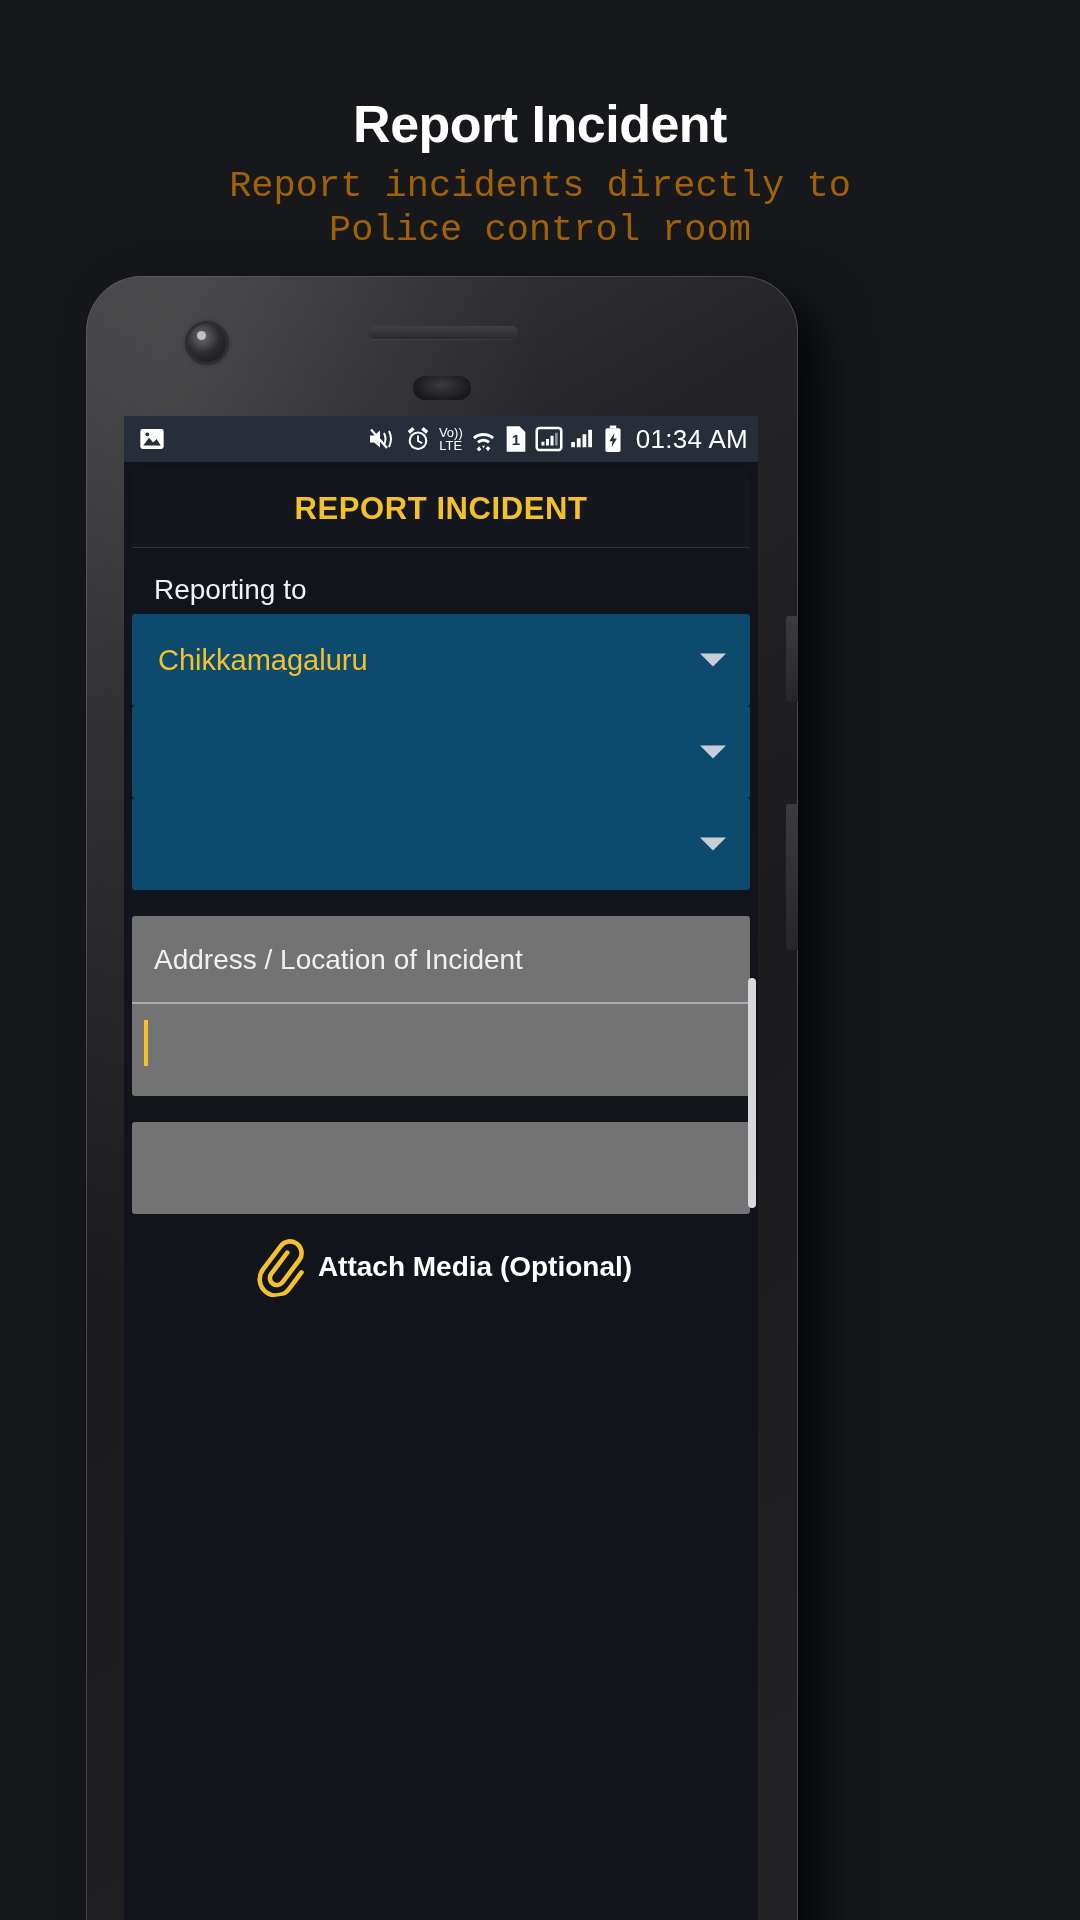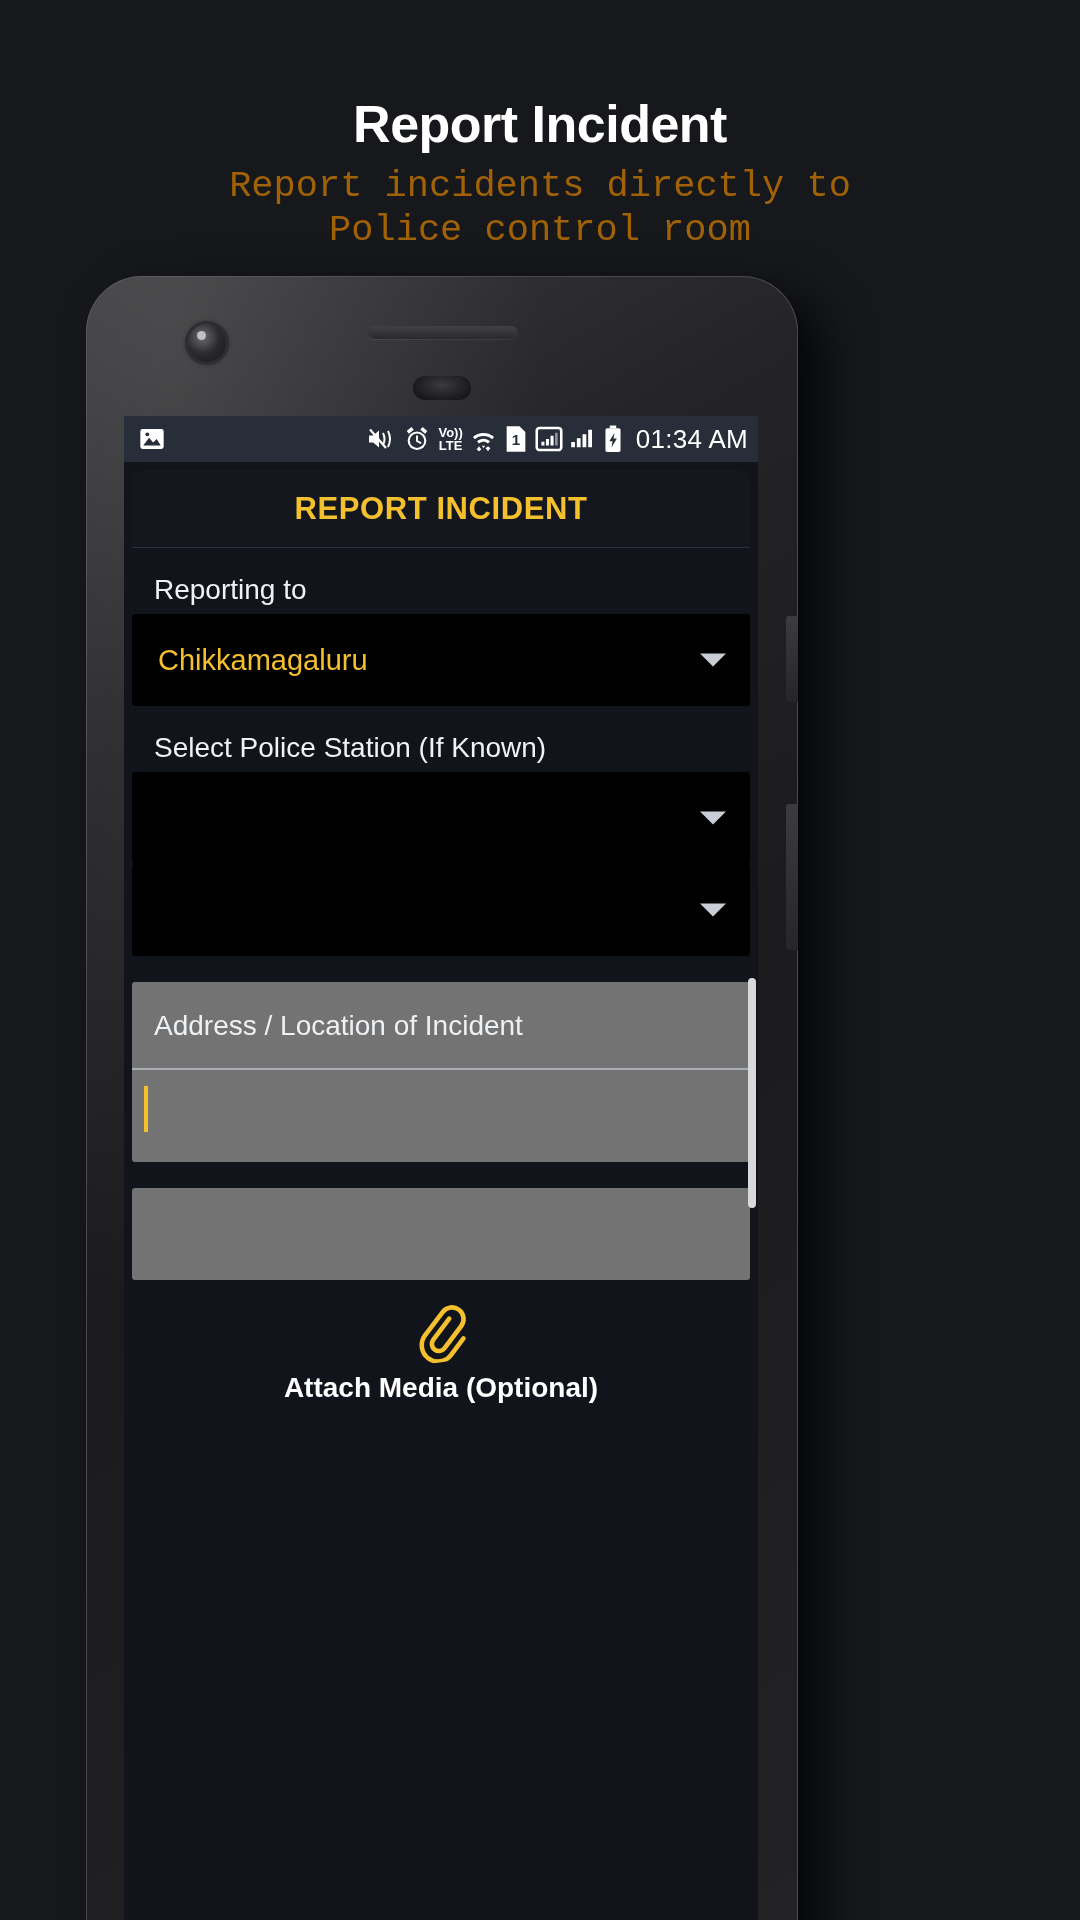--- a/index.html
+++ b/index.html
@@ -121,21 +121,21 @@
 
   .field-label {
     color:#f0f2f4;
     font-size:28px;
     padding:26px 0 8px 22px;
   }
   .select-box {
     position:relative;
     margin:0 0 0 0;
     height:92px;
-    background:#000000;
+    background:#0c4a6e;
     border-radius:3px;
     display:flex; align-items:center;
     padding:0 18px 0 26px;
   }
   .select-value { font-size:29px; color:#f5c02e; }
   .caret {
     position:absolute; right:24px; top:50%; transform:translateY(-50%);
     width:0; height:0;
     border-left:13px solid transparent;
     border-right:13px solid transparent;
@@ -157,21 +157,20 @@
   .tf-area { height:92px; position:relative; }
   .caret-bar {
     position:absolute; left:12px; top:16px;
     width:4px; height:46px; background:#f5c02e;
   }
 
   .attach {
     display:flex; align-items:center; justify-content:center;
     gap:10px;
     padding:24px 0 18px 0;
-    flex-direction:column;
   }
   .attach-label {
     color:#ffffff; font-size:28px; font-weight:bold;
   }
 
   
   .scrollbar {
     position:absolute; right:2px; top:430px;
     width:8px; height:230px;
     background:#d7dadd; border-radius:4px;
@@ -216,21 +215,21 @@
         </svg>
 
         <svg class="ico" width="28" height="28" viewBox="0 0 24 24">
           <circle cx="12" cy="13.5" r="8" fill="#fff"></circle>
           <circle cx="12" cy="13.5" r="6.2" fill="#272e39"></circle>
           <path d="M12 9.5v4.2l3 1.6" stroke="#fff" stroke-width="1.6" fill="none" stroke-linecap="round"></path>
           <path d="M3.2 5.2 L7.2 1.8 L9.2 4 L5 7.4 Z" fill="#fff"></path>
           <path d="M20.8 5.2 L16.8 1.8 L14.8 4 L19 7.4 Z" fill="#fff"></path>
         </svg>
 
-        <div style="color:#fff;font-size:13px;font-weight:bold;line-height:1.03;text-align:center;font-family:'Liberation Sans',sans-serif;">
+        <div style="color:#fff;font-size:13px;font-weight:normal;line-height:1.03;text-align:center;font-family:'Liberation Sans',sans-serif;">
           <div>Vo))</div>
           <div>LTE</div>
         </div>
 
         <svg class="ico" width="27" height="27" viewBox="0 0 24 24">
           <path d="M12 6.2c3.6 0 6.9 1.3 9.4 3.5l-1.8 2C17.5 9.9 14.9 8.9 12 8.9S6.5 9.9 4.4 11.7l-1.8-2C5.1 7.5 8.4 6.2 12 6.2z" fill="#fff"></path>
           <path d="M12 11.4c2.2 0 4.2.8 5.8 2.1l-1.8 2.1c-1.1-.9-2.5-1.5-4-1.5s-2.9.6-4 1.5l-1.8-2.1c1.6-1.3 3.6-2.1 5.8-2.1z" fill="#fff"></path>
           <path d="M10.6 17.6h2.8l-1.4 2.2z" fill="#fff"></path>
           <path d="M8 18.5v3.3M8 21.8l-1.6-1.8M8 21.8l1.6-1.8" stroke="#fff" stroke-width="1.5" fill="none"></path>
           <path d="M16 22v-3.3M16 18.7l-1.6 1.8M16 18.7l1.6 1.8" stroke="#fff" stroke-width="1.5" fill="none"></path>
@@ -265,21 +264,20 @@
     </div>
 
     <div class="content">
 
       <div class="field-label">Reporting to</div>
       <div class="select-box">
         <span class="select-value">Chikkamagaluru</span>
         <span class="caret"></span>
       </div>
 
-      <div class="field-label">Select Police Station (If Known)</div>
       <div class="select-box">
         <span class="select-value"></span>
         <span class="caret"></span>
       </div>
 
       <div class="select-box">
         <span class="select-value"></span>
         <span class="caret"></span>
       </div>
 

